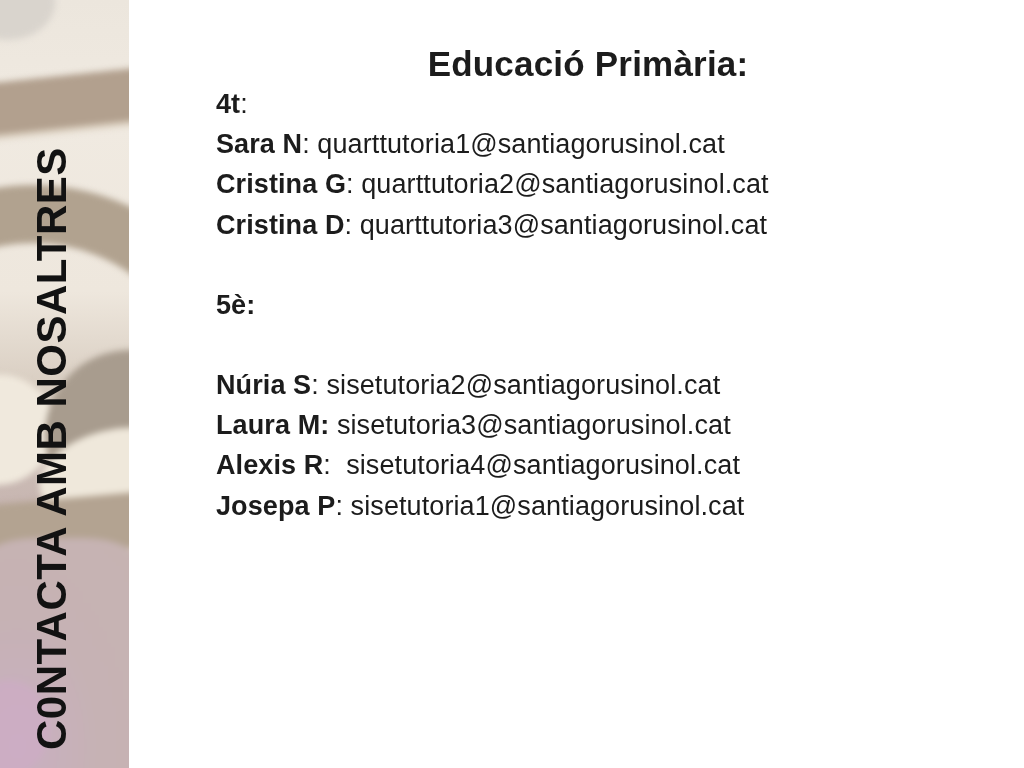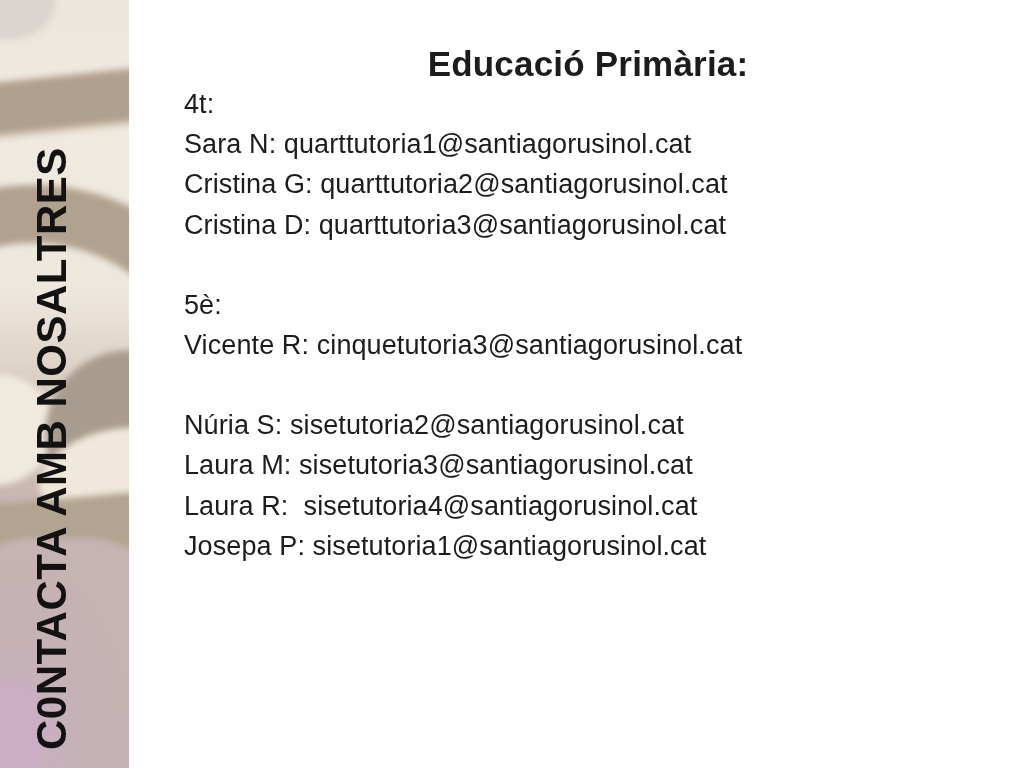--- a/index.html
+++ b/index.html
@@ -102,21 +102,21 @@
     letter-spacing: 0.2px;
   }
   .list { margin-top: 0; }
   .section + .section { margin-top: 40px; }
   .line {
     font-size: 27px;
     line-height: 40.2px;
     white-space: pre;
     letter-spacing: 0.1px;
   }
-  .b { font-weight: 400; }
+  .b { font-weight: 700; margin-left: 32px; }
 </style>
 </head>
 <body>
 
 <div class="slide">
 
   <aside class="sidebar">
     <div class="photo-shapes">
       <div class="corner-gray"></div>
       <div class="band-top"></div>
@@ -138,25 +138,24 @@
 
       <div class="section">
         <div class="line"><span class="b">4t</span><span>:</span></div>
         <div class="line"><span class="b">Sara N</span><span>: quarttutoria1@santiagorusinol.cat</span></div>
         <div class="line"><span class="b">Cristina G</span><span>: quarttutoria2@santiagorusinol.cat</span></div>
         <div class="line"><span class="b">Cristina D</span><span>: quarttutoria3@santiagorusinol.cat</span></div>
       </div>
 
       <div class="section">
         <div class="line"><span class="b">5è:</span><span></span></div>
-        <div class="line"><span class="b">Vicente R:</span><span> cinquetutoria3@santiagorusinol.cat</span></div>
       </div>
 
       <div class="section">
         <div class="line"><span class="b">Núria S</span><span>: sisetutoria2@santiagorusinol.cat</span></div>
         <div class="line"><span class="b">Laura M:</span><span> sisetutoria3@santiagorusinol.cat</span></div>
-        <div class="line"><span class="b">Laura R</span><span>:  sisetutoria4@santiagorusinol.cat</span></div>
+        <div class="line"><span class="b">Alexis R</span><span>:  sisetutoria4@santiagorusinol.cat</span></div>
         <div class="line"><span class="b">Josepa P</span><span>: sisetutoria1@santiagorusinol.cat</span></div>
       </div>
 
     </div>
   </main>
 </div>
 
 </body></html>

